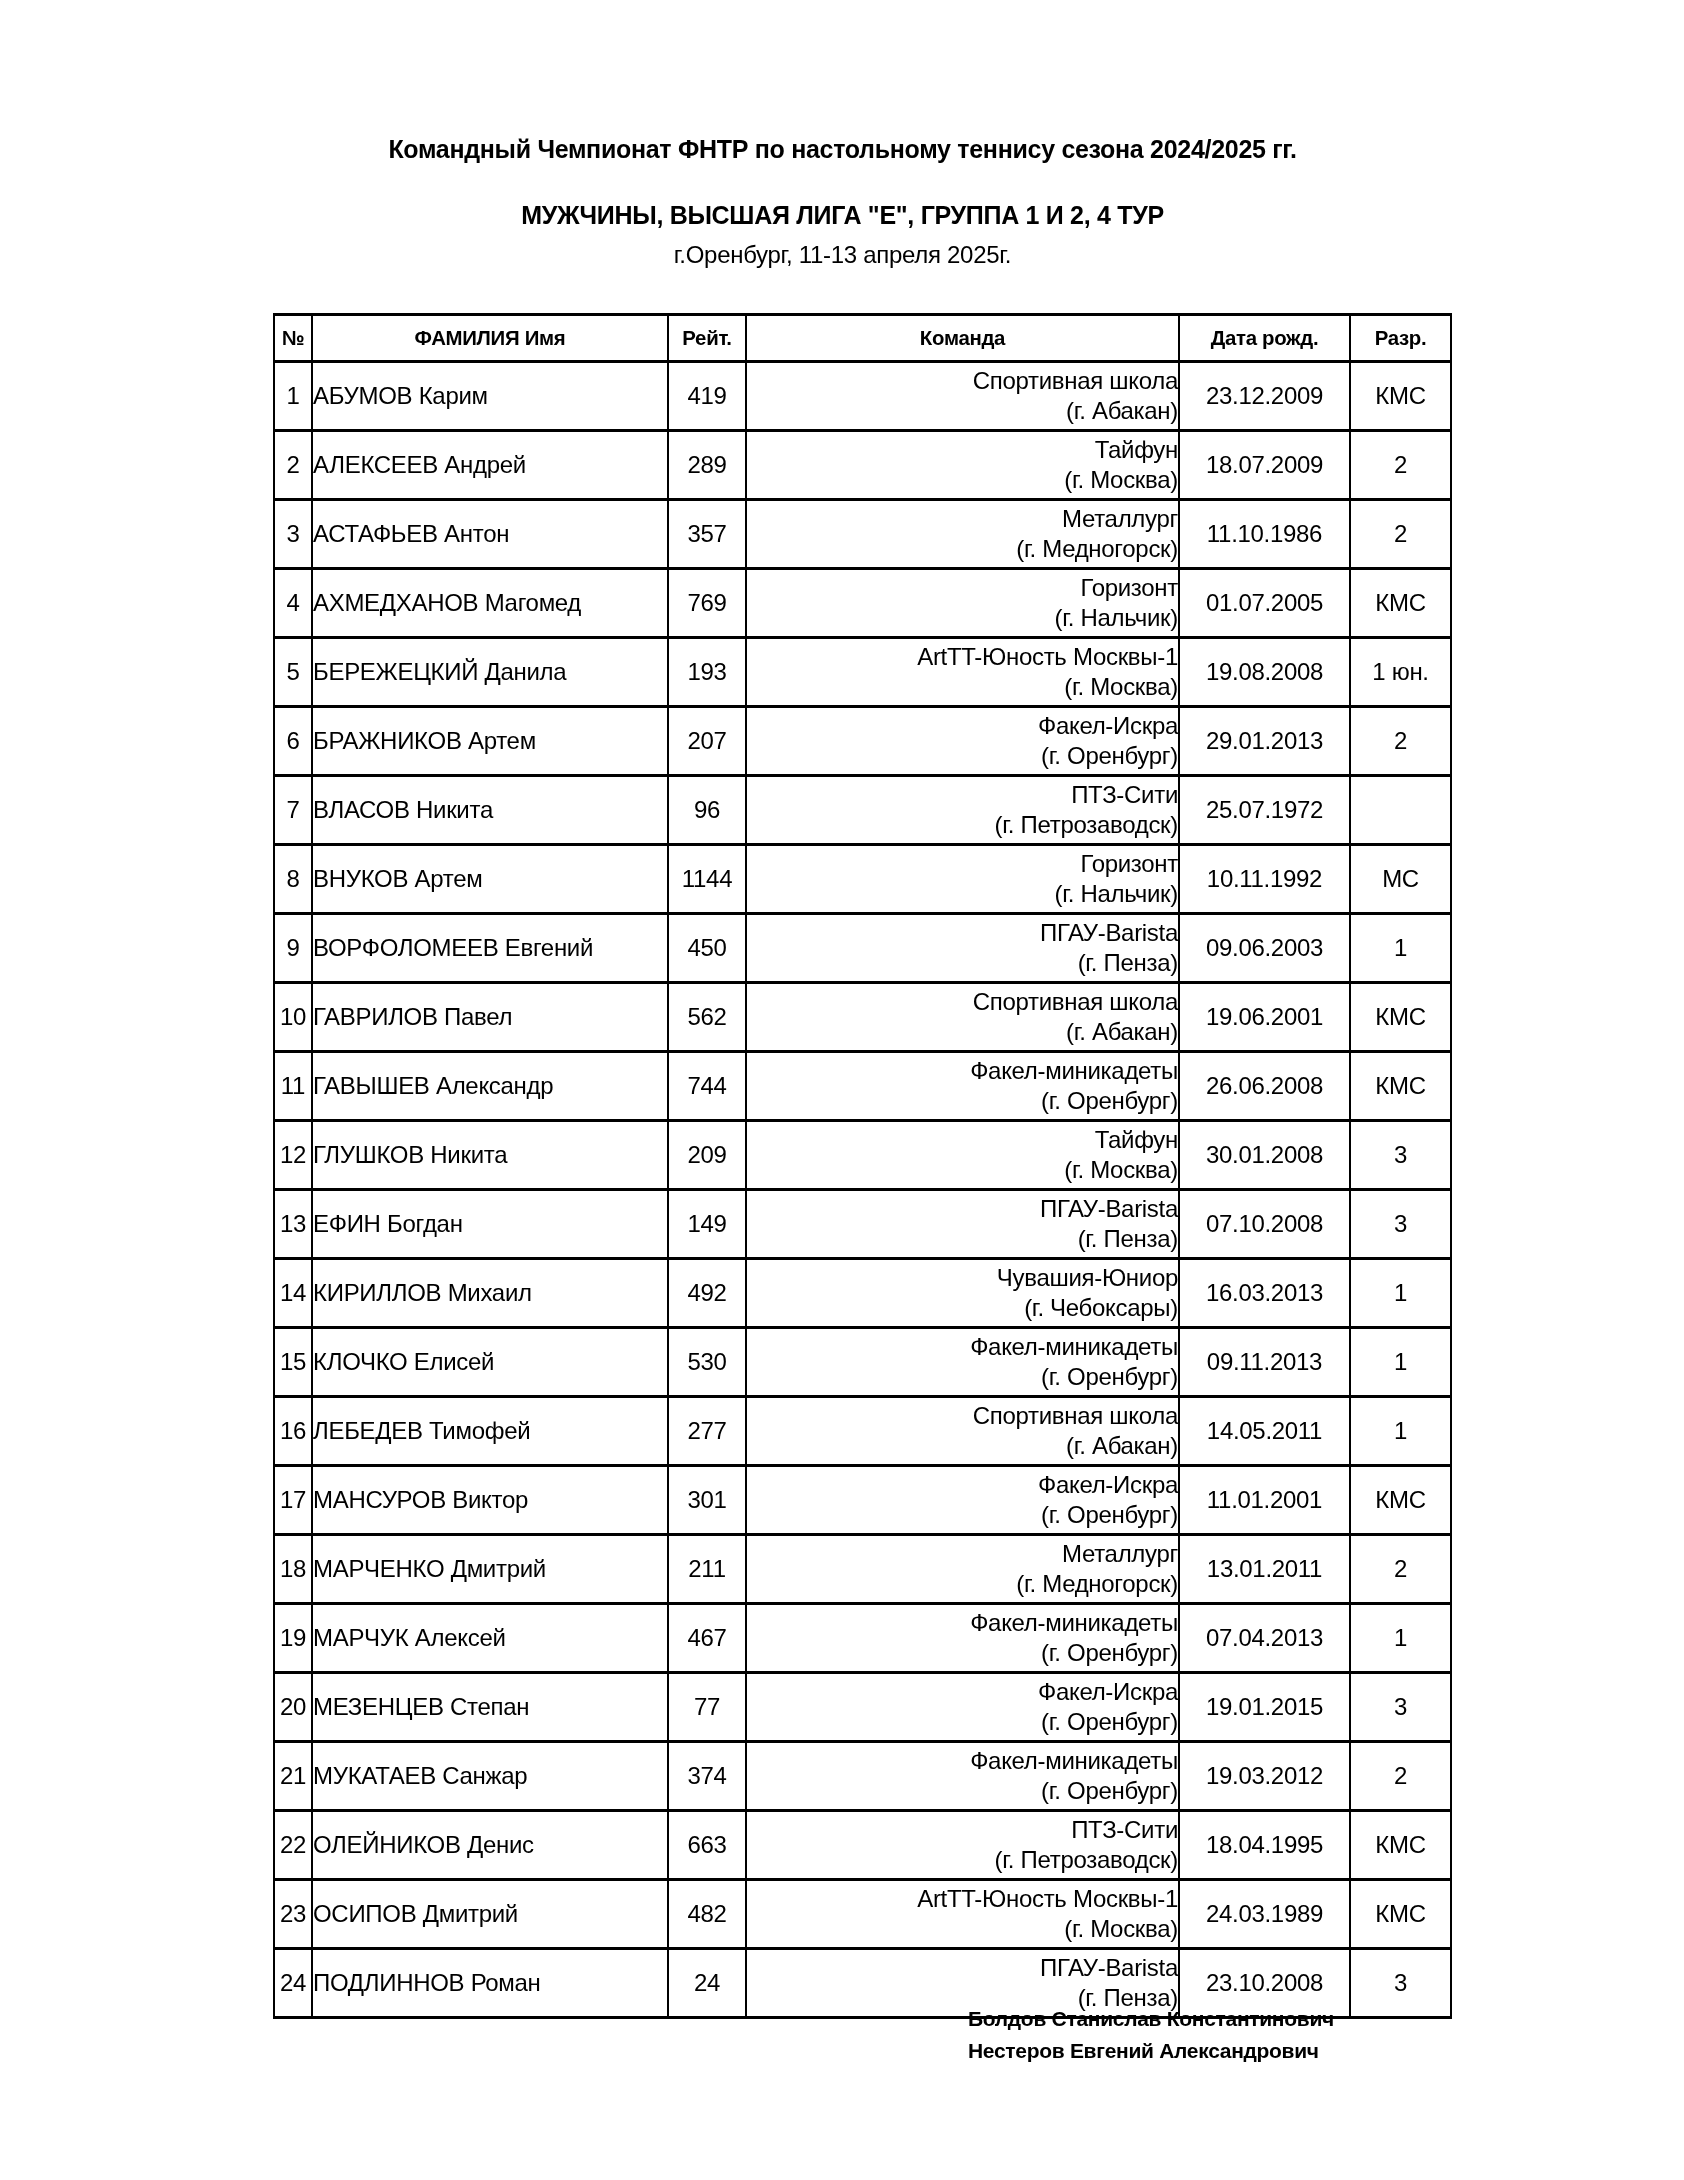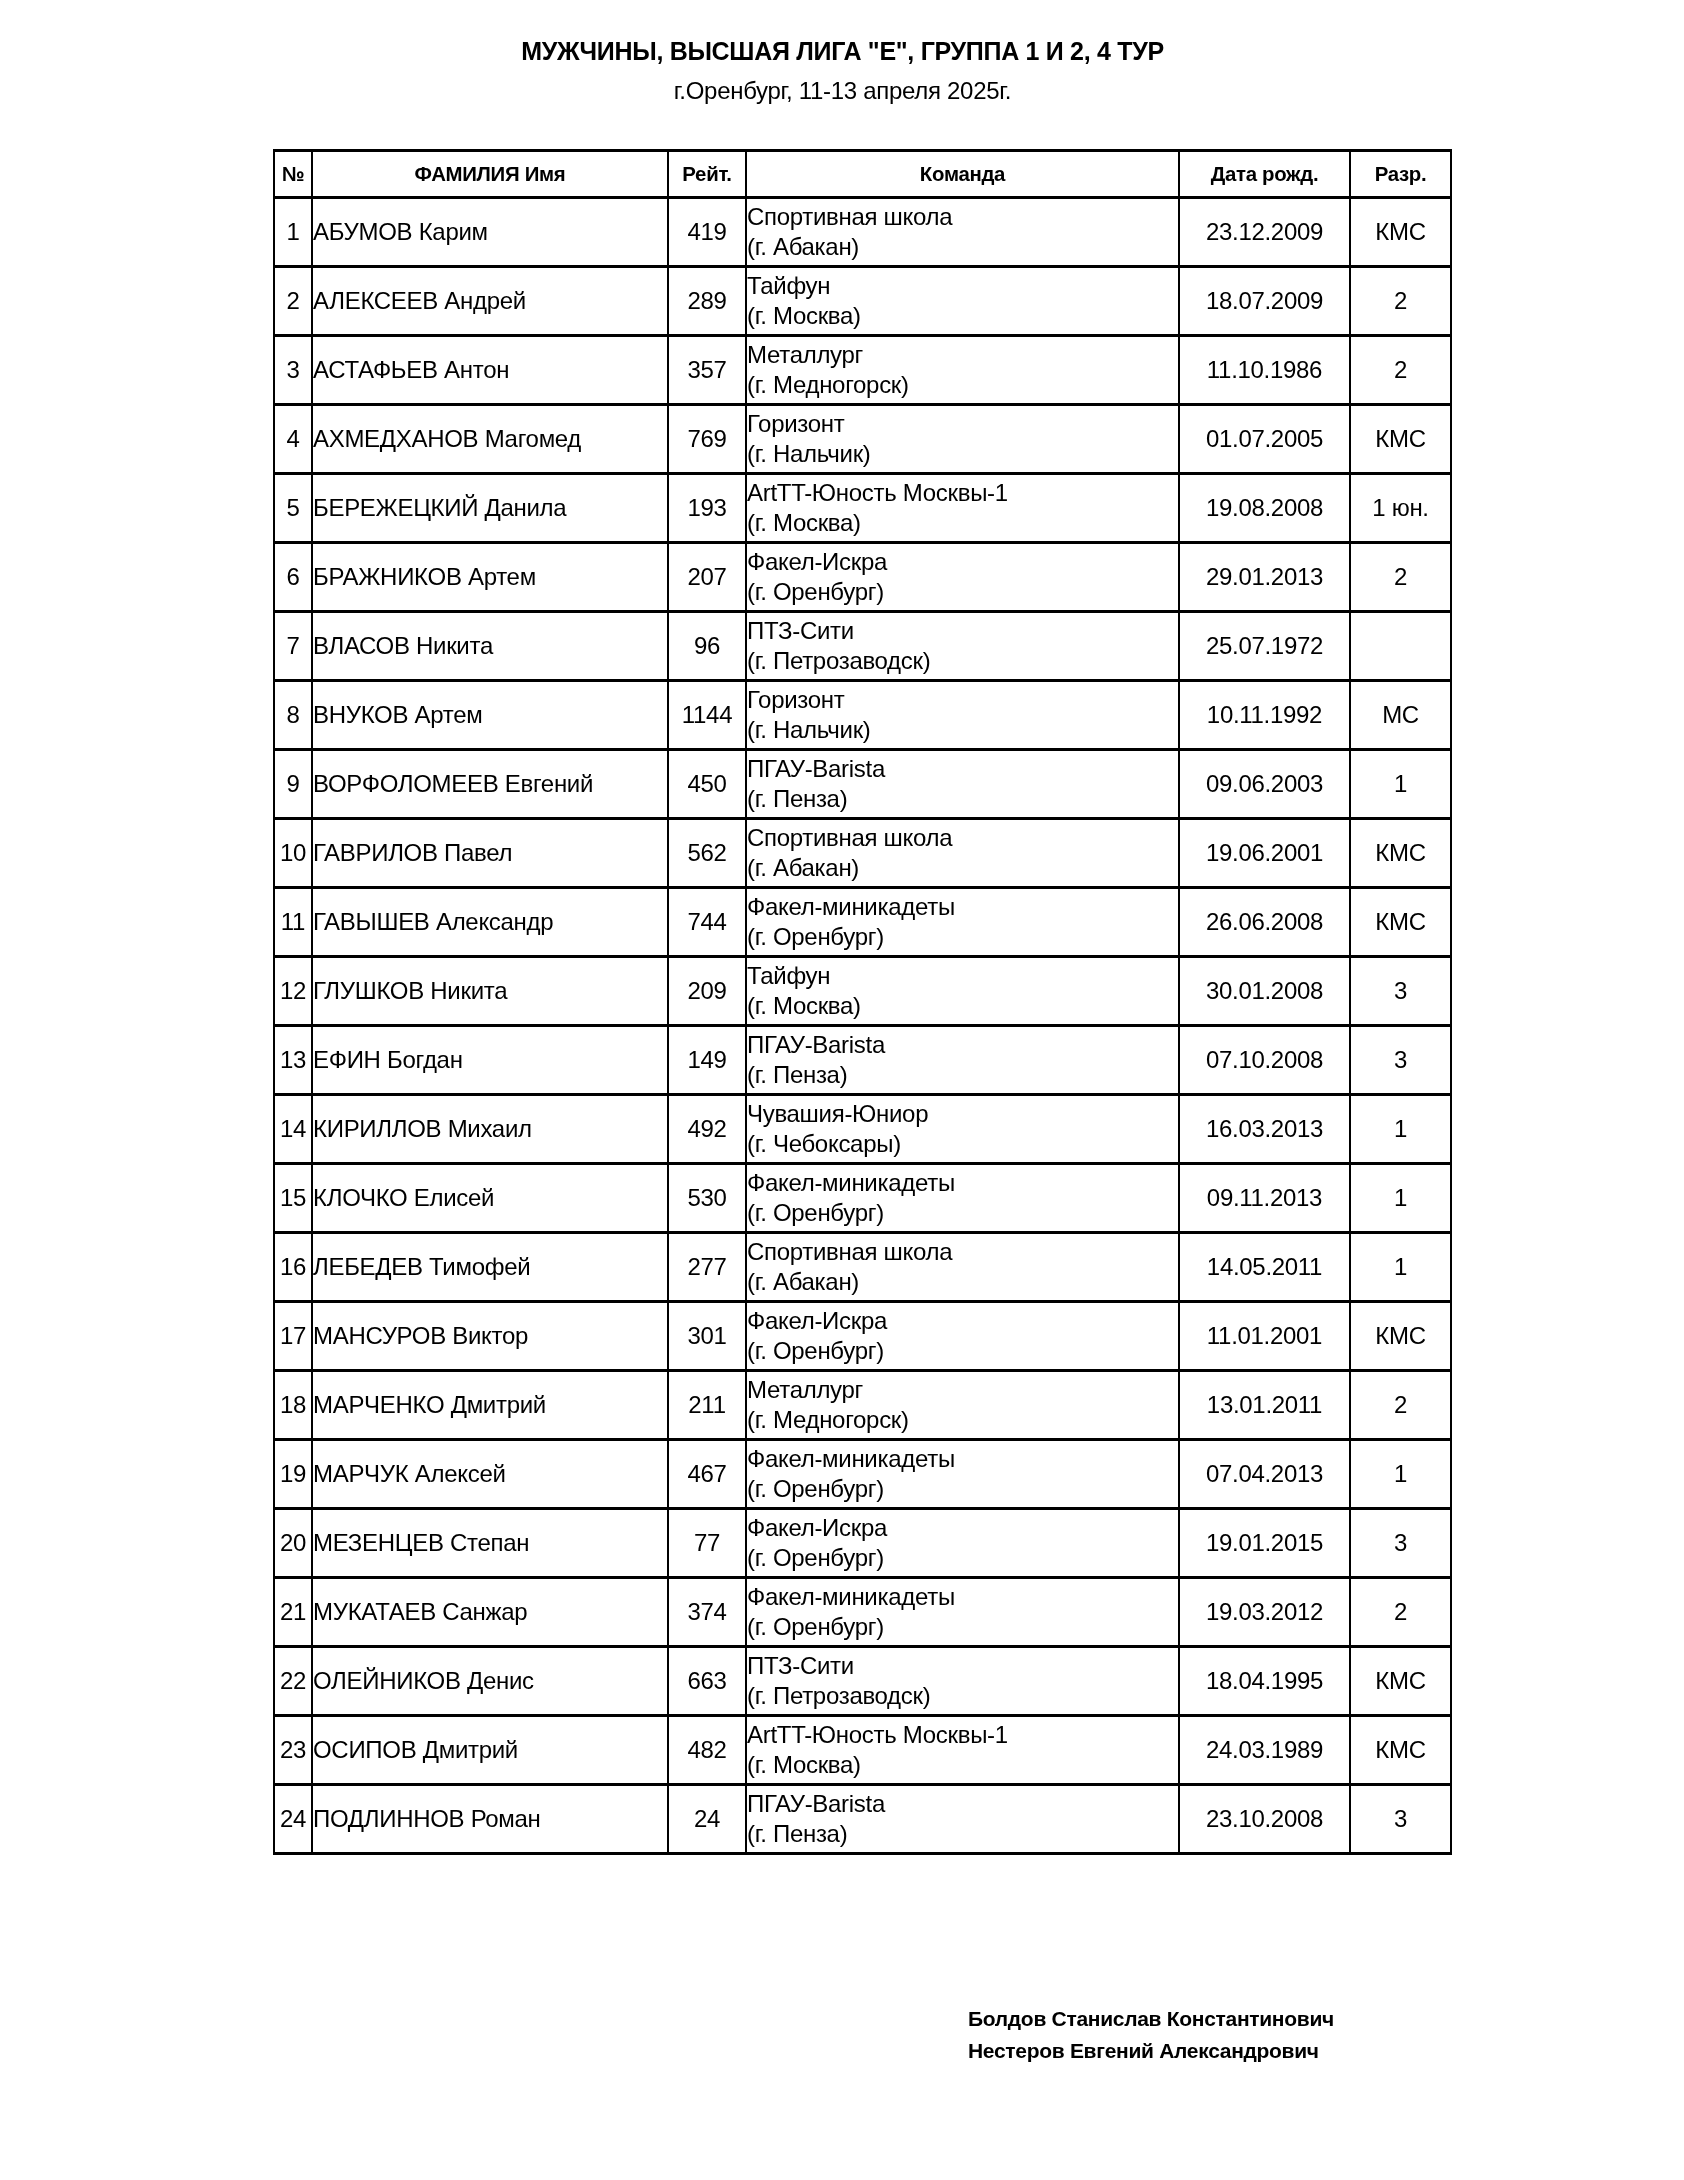--- a/index.html
+++ b/index.html
@@ -58,41 +58,42 @@
   table.participants th {
     height: 44px;
     font-size: 20.4px;
     font-weight: bold;
     text-align: center;
   }
   table.participants td { height: 66px; font-size: 24px; }
   td.c-num   { font-size: 19px; text-align: center; }
   td.c-name  { text-align: left; padding-left: 6.8px; }
   td.c-rating{ text-align: center; }
-  td.c-team  { text-align: left; line-height: 30px; }
+  td.c-team  { text-align: right; line-height: 30px; }
   td.c-birth { text-align: center; }
   td.c-rank  { text-align: center; }
   .team-line { display: block; }
   .footer-left, .footer-right {
     position: absolute;
     top: 2003px;
     font-size: 21px;
     font-weight: bold;
     line-height: 32px;
     white-space: nowrap;
   }
   .footer-left  { left: 307px; }
   .footer-right { left: 968px; }
 </style>
 </head>
 <body>
 
 <div class="page">
 
   <div class="titles">
+    <div class="title-main">Командный Чемпионат ФНТР по настольному теннису сезона 2024/2025 гг.</div>
     <div class="title-sub">МУЖЧИНЫ, ВЫСШАЯ ЛИГА "Е", ГРУППА 1 И 2, 4 ТУР</div>
     <div class="title-place">г.Оренбург, 11-13 апреля 2025г.</div>
   </div>
 
   <table class="participants">
     <colgroup>
       <col style="width:38px">
       <col style="width:356px">
       <col style="width:78px">
       <col style="width:433px">

